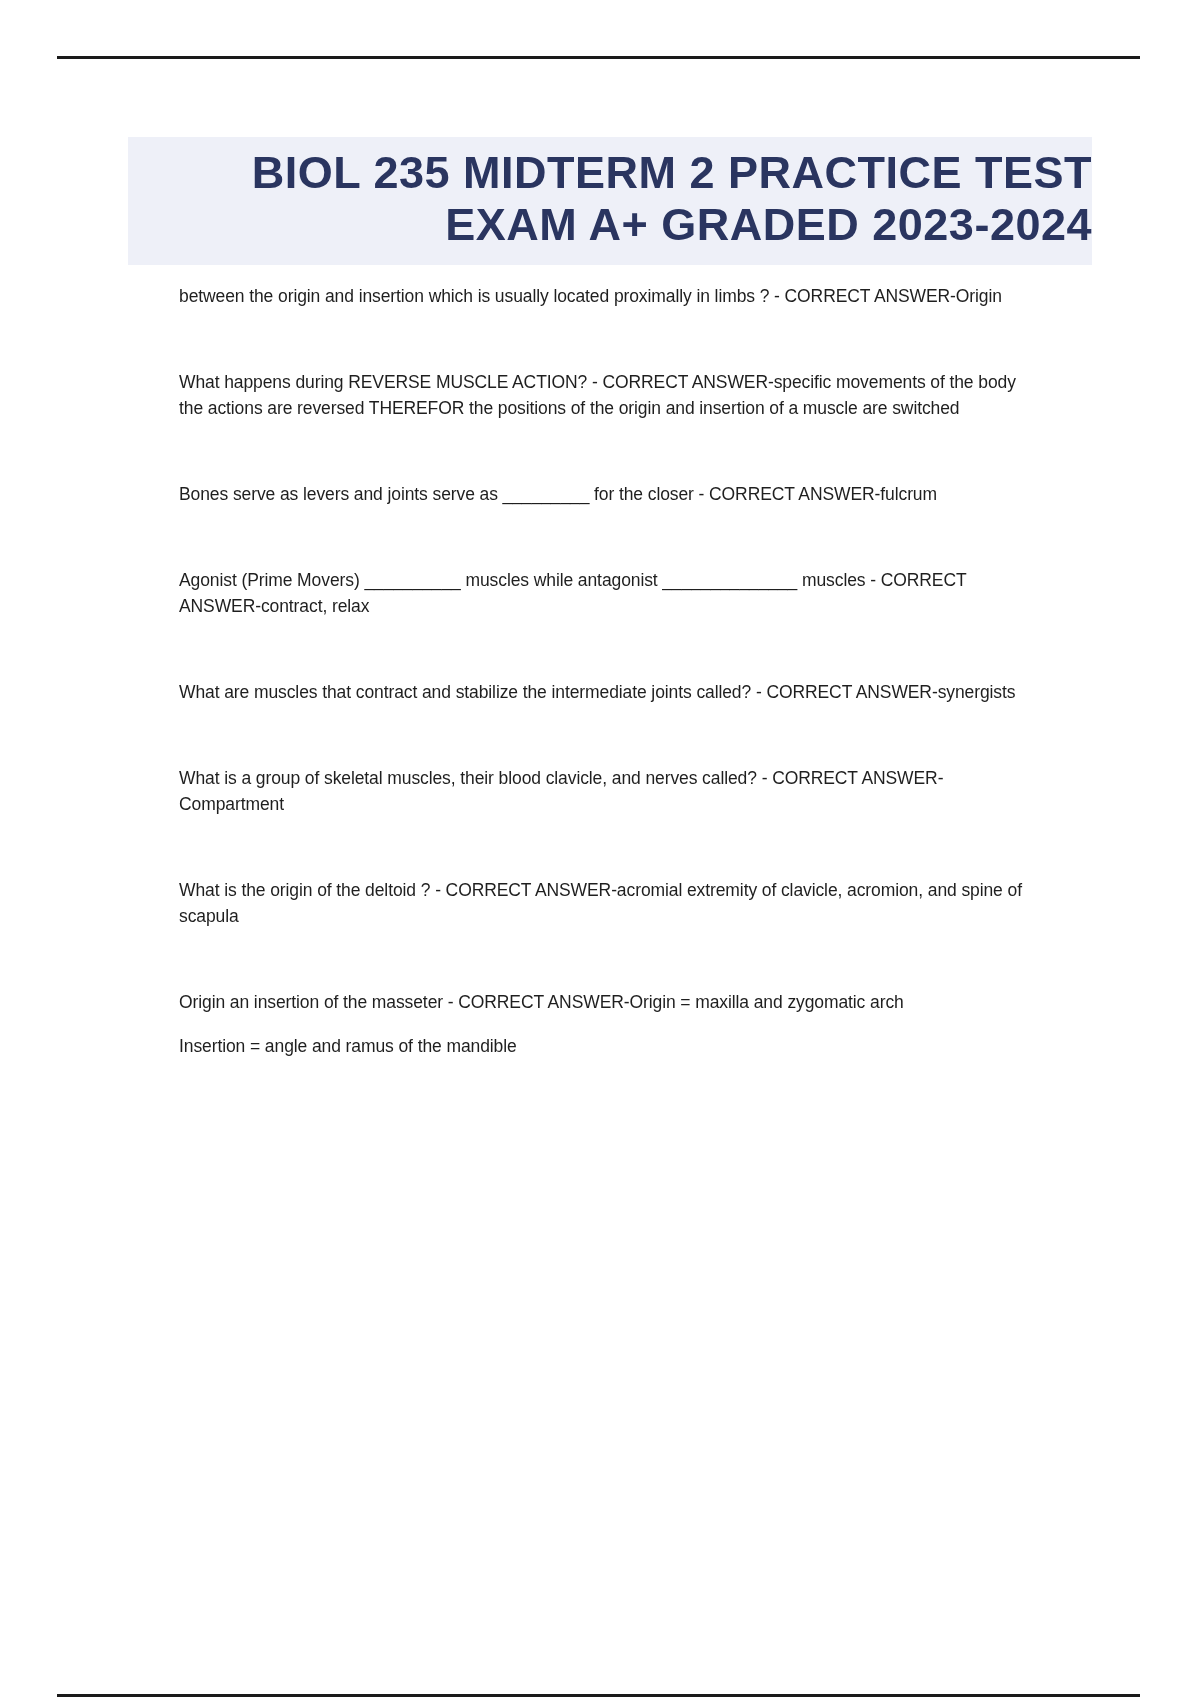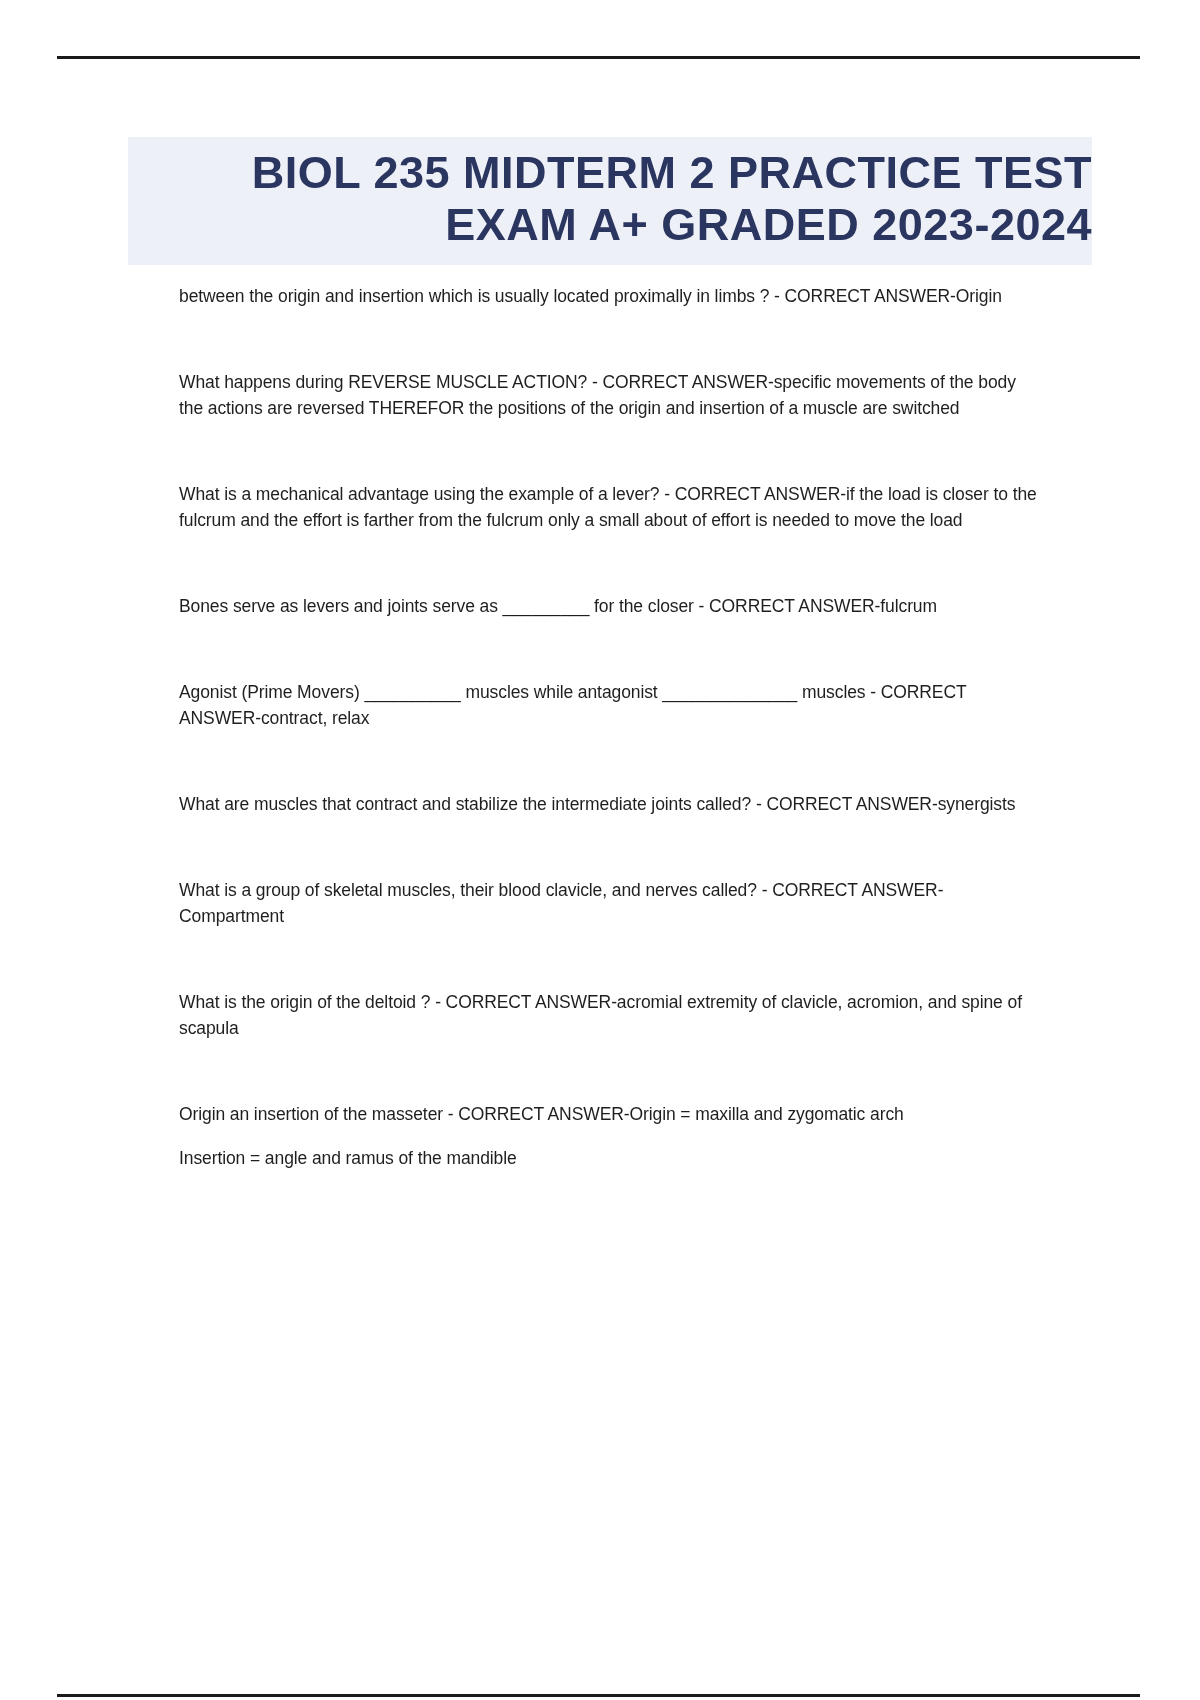--- a/index.html
+++ b/index.html
@@ -72,23 +72,20 @@
   </div>
 
   <div class="content">
       <div class="qa-item">
         <p class="qa-paragraph">between the origin and insertion which is usually located proximally in limbs ? - CORRECT ANSWER-Origin</p>
       </div>
       <div class="qa-item">
         <p class="qa-paragraph">What happens during REVERSE MUSCLE ACTION? - CORRECT ANSWER-specific movements of the body the actions are reversed THEREFOR the positions of the origin and insertion of a muscle are switched</p>
       </div>
       <div class="qa-item">
-        <p class="qa-paragraph">What is a mechanical advantage using the example of a lever? - CORRECT ANSWER-if the load is closer to the fulcrum and the effort is farther from the fulcrum only a small about of effort is needed to move the load</p>
-      </div>
-      <div class="qa-item">
         <p class="qa-paragraph">Bones serve as levers and joints serve as _________ for the closer - CORRECT ANSWER-fulcrum</p>
       </div>
       <div class="qa-item">
         <p class="qa-paragraph">Agonist (Prime Movers) __________ muscles while antagonist ______________ muscles - CORRECT ANSWER-contract, relax</p>
       </div>
       <div class="qa-item">
         <p class="qa-paragraph">What are muscles that contract and stabilize the intermediate joints called? - CORRECT ANSWER-synergists</p>
       </div>
       <div class="qa-item">
         <p class="qa-paragraph">What is a group of skeletal muscles, their blood clavicle, and nerves called? - CORRECT ANSWER-Compartment</p>

